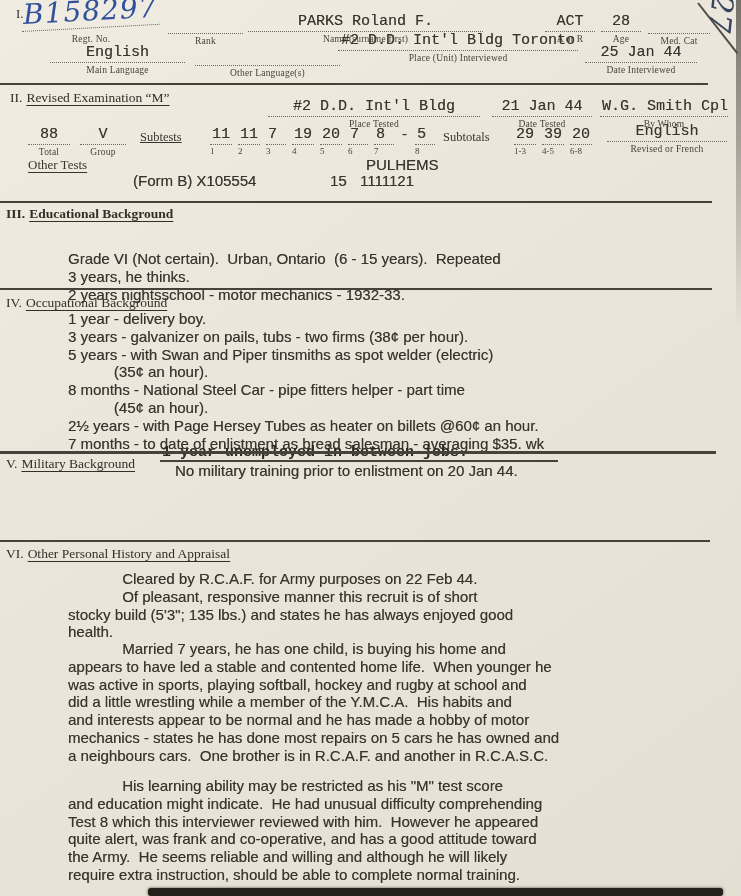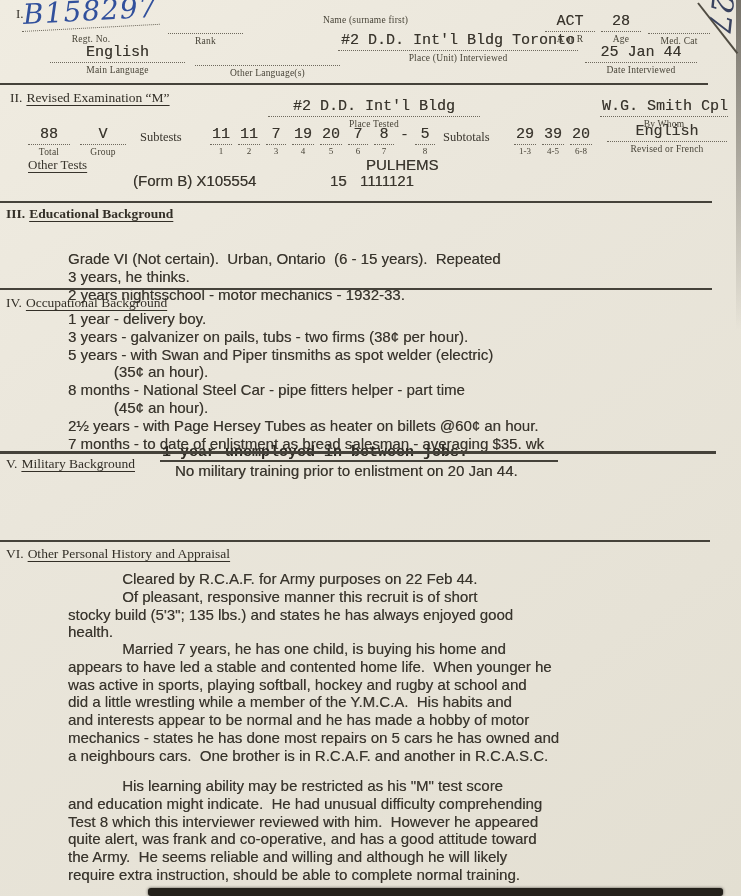--- a/index.html
+++ b/index.html
@@ -70,21 +70,21 @@
   .plain-label{
     position:absolute;
     font-family:"Liberation Serif",serif;
     font-size:12.5px;
     color:#38342c;
     white-space:nowrap;
   }
   .plain-label.u{text-decoration:underline;text-underline-offset:2.5px;}
   .rule{position:absolute;left:0;height:2px;background:#45423a;}
   .strow{position:absolute;display:flex;gap:6px;align-items:flex-start;}
-  .st{text-align:center;min-width:20px;}
+  .st{text-align:left;min-width:20px;}
   .st .v{
     font-family:"Liberation Mono",monospace;
     font-size:15px;color:#38342c;
     border-bottom:1.5px dotted #6e695d;
     padding:0 2px 1px 2px;
     text-shadow:0.3px 0.3px 0.4px rgba(55,50,42,.5);
   }
   .st .n{font-family:"Liberation Serif",serif;font-size:9px;color:#474337;margin-top:1px;}
   .st-dash{font-family:"Liberation Mono",monospace;font-size:15px;color:#38342c;padding-top:1px;}
   .struck{
@@ -129,20 +129,21 @@
     <div class="val script" style="text-align:left;">B158297</div>
     <div class="lbl">Regt. No.</div>
   </div>
 
   <div class="field" style="left:168px;top:15px;width:75px;">
     <div class="val"></div>
     <div class="lbl">Rank</div>
   </div>
 
   <div class="field" style="left:248px;top:13px;width:235px;">
+    <div class="val">PARKS Roland F.</div>
     <div class="lbl">Name (surname first)</div>
   </div>
 
   <div class="field" style="left:545px;top:13px;width:50px;">
     <div class="val">ACT</div>
     <div class="lbl">A or R</div>
   </div>
 
   <div class="field" style="left:601px;top:13px;width:40px;">
     <div class="val">28</div>
@@ -178,37 +179,41 @@
 
   <div class="sec-head" style="left:10px;top:90px;">
     <span class="num">II.</span><span class="tit">Revised Examination “M”</span>
   </div>
 
   <div class="field" style="left:268px;top:98px;width:212px;">
     <div class="val">#2 D.D. Int'l Bldg</div>
     <div class="lbl">Place Tested</div>
   </div>
 
+  <div class="field" style="left:492px;top:98px;width:100px;">
+    <div class="val">21 Jan 44</div>
+    <div class="lbl">Date Tested</div>
+  </div>
 
   <div class="field" style="left:600px;top:98px;width:128px;">
     <div class="val">W.G. Smith Cpl</div>
     <div class="lbl">By Whom</div>
   </div>
 
   <div class="field" style="left:28px;top:126px;width:42px;">
     <div class="val">88</div>
     <div class="lbl">Total</div>
   </div>
 
   <div class="field" style="left:80px;top:126px;width:46px;">
     <div class="val">V</div>
     <div class="lbl">Group</div>
   </div>
 
-  <div class="plain-label" style="left:140px;top:130px;">Subtests</div>
+  <div class="plain-label" style="left:140px;top:130px;text-decoration:underline;">Subtests</div>
 
   <div class="strow" style="left:210px;top:126px;">
     <div class="st">
       <div class="v">11</div>
       <div class="n">1</div>
     </div>
     <div class="st">
       <div class="v">11</div>
       <div class="n">2</div>
     </div>

